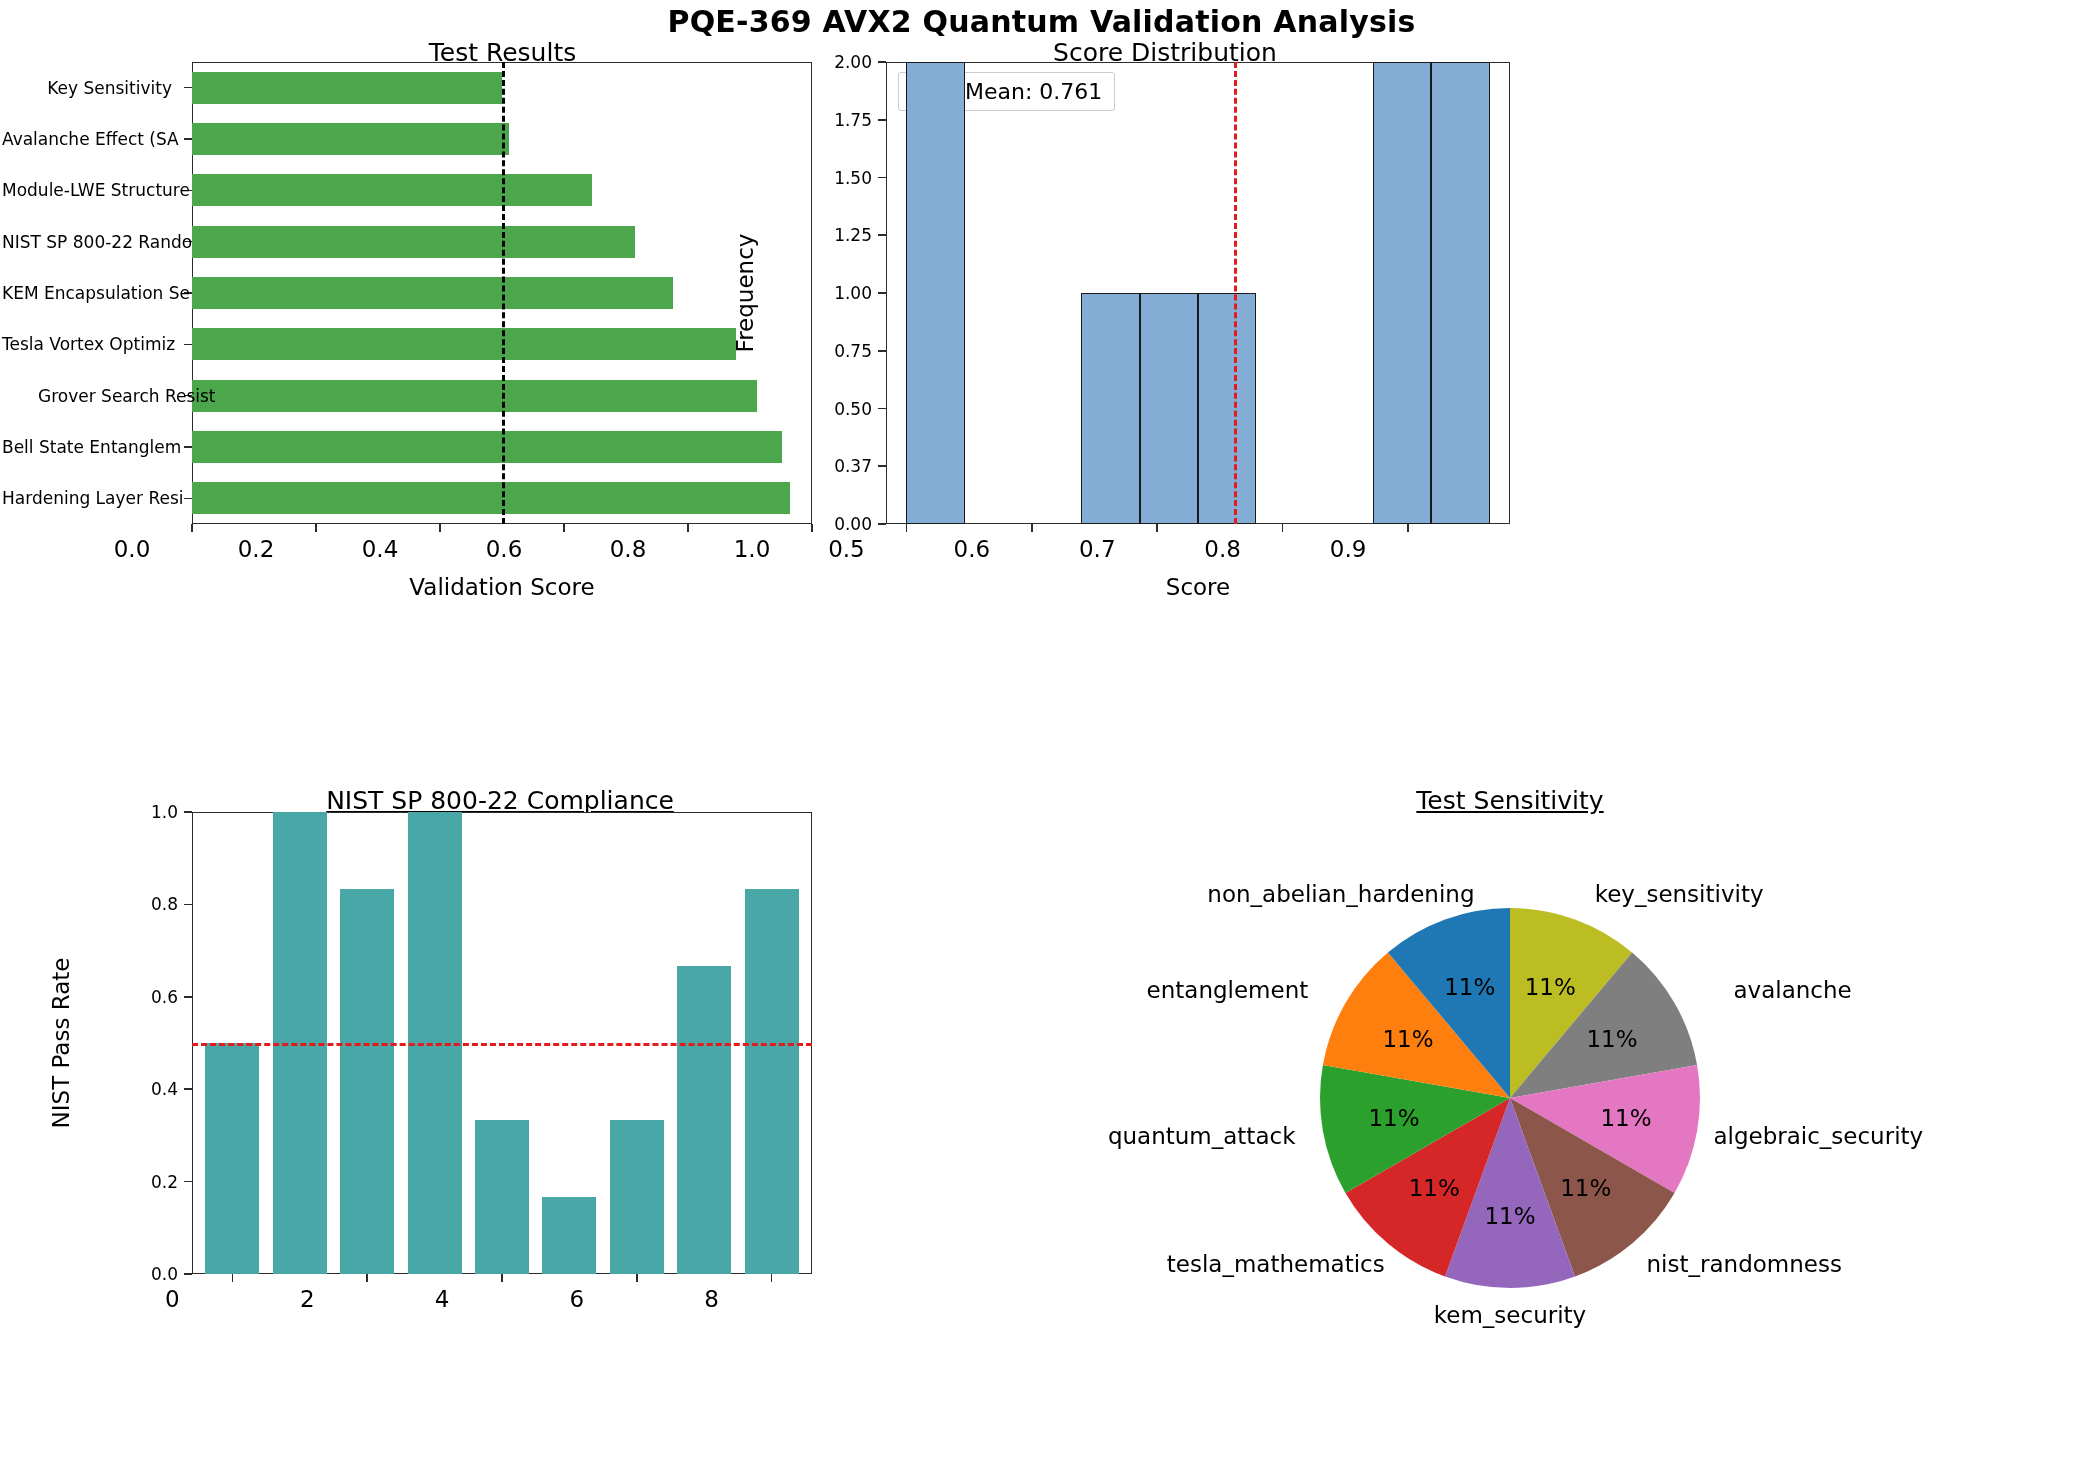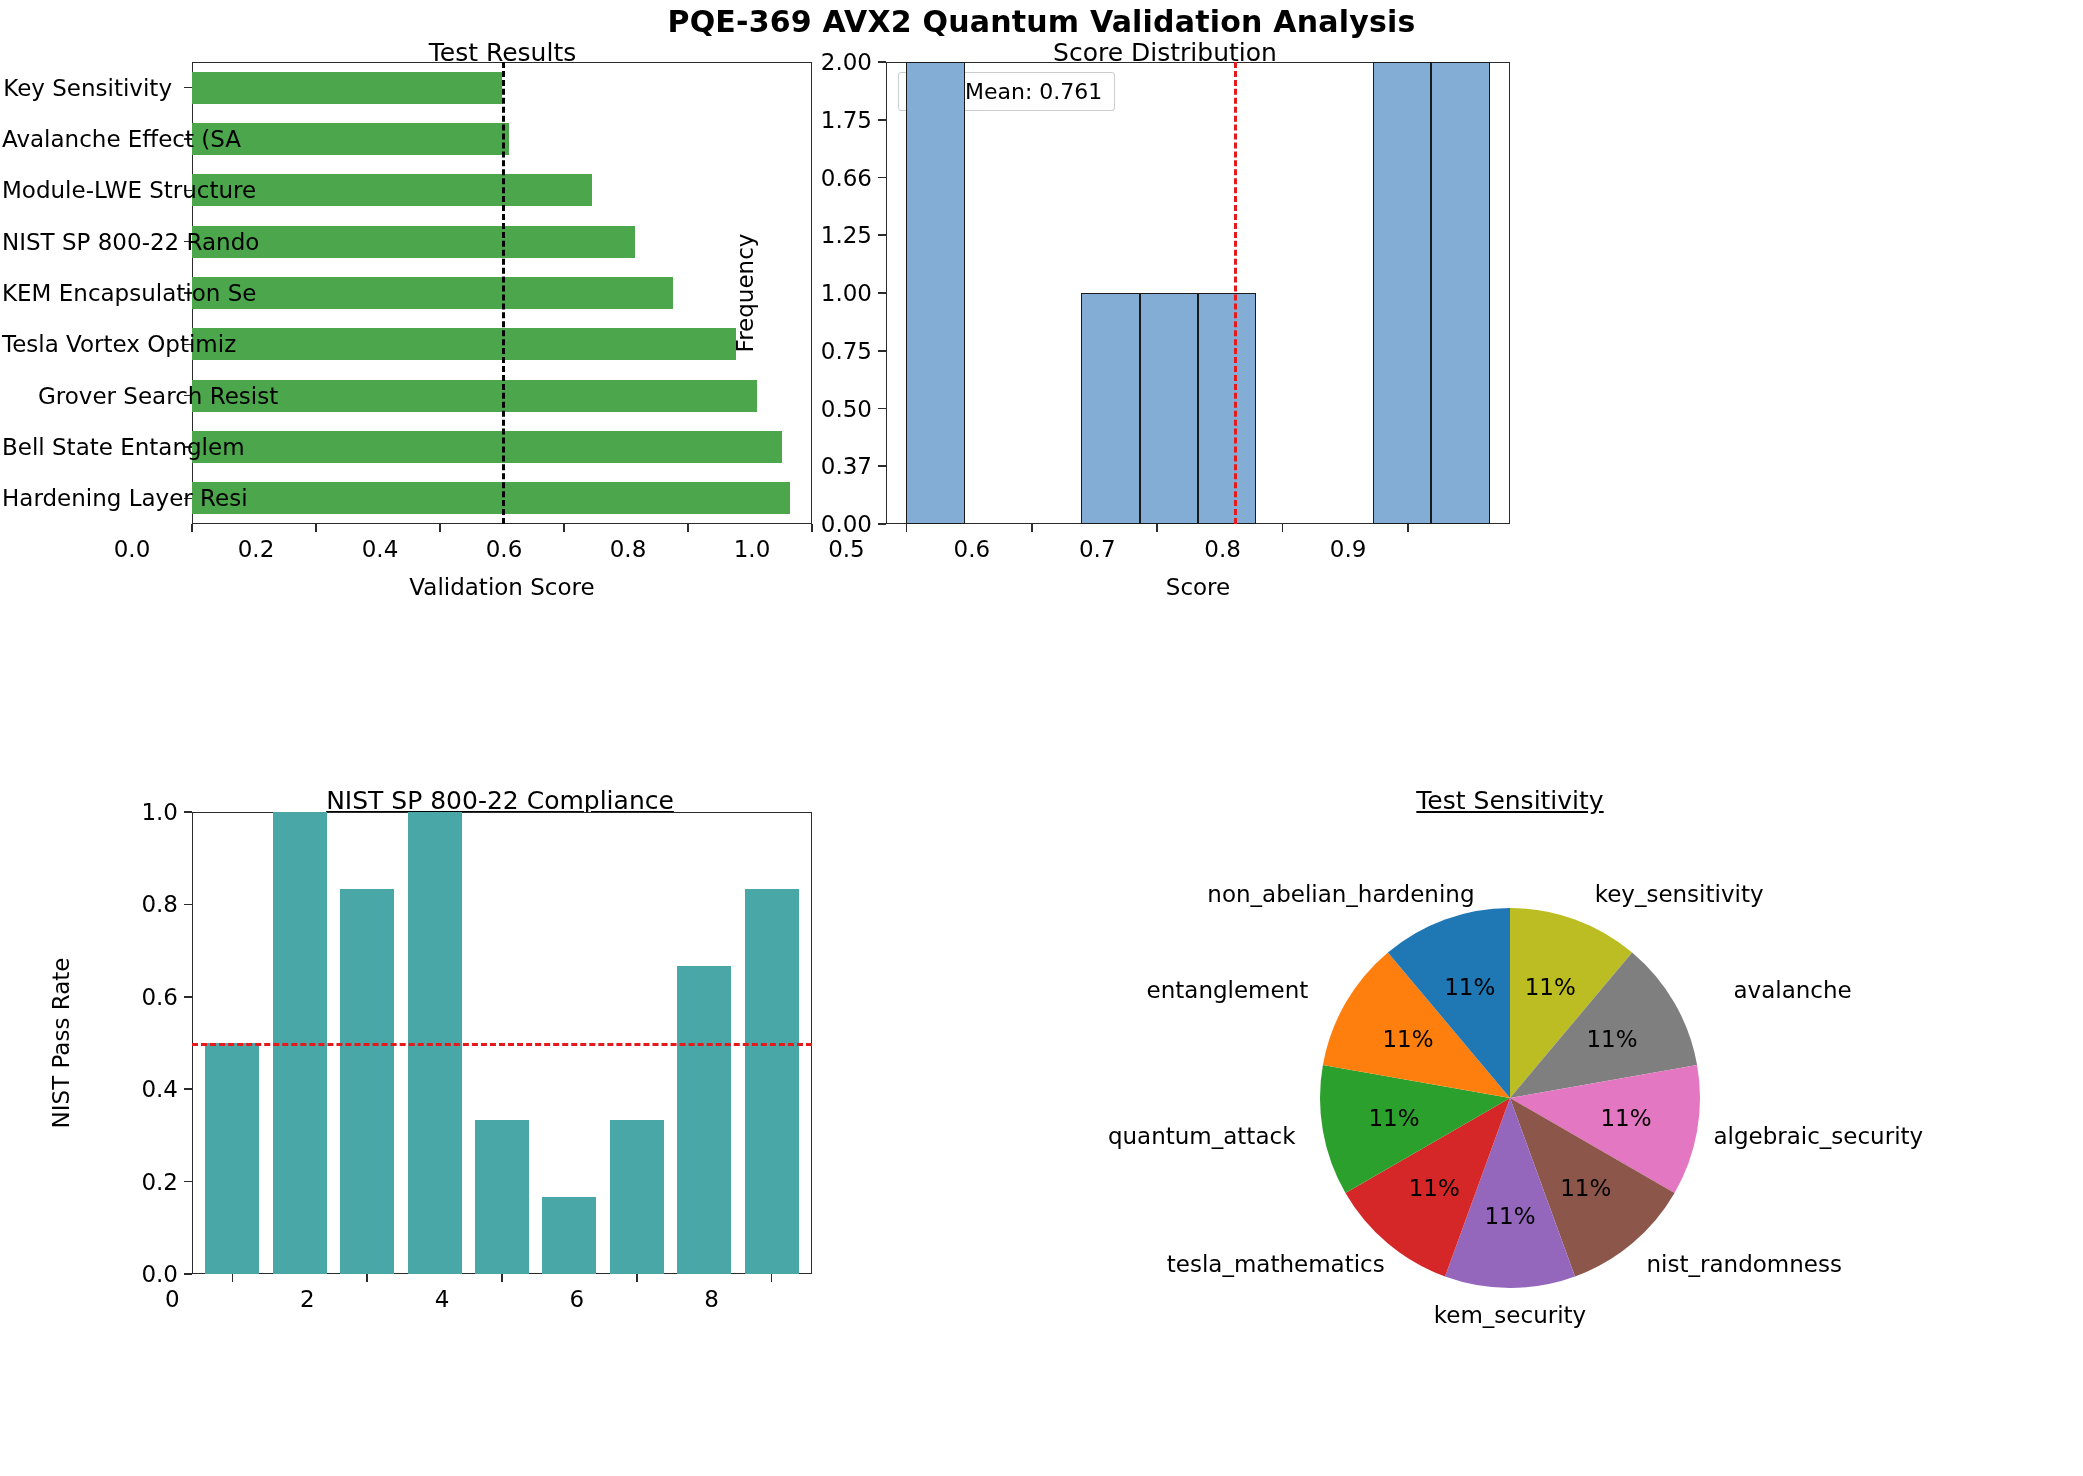--- a/index.html
+++ b/index.html
@@ -9,21 +9,21 @@
   .suptitle{position:absolute;left:0;top:4px;width:2083px;text-align:center;
             font-size:30px;font-weight:bold;letter-spacing:.2px;}
 
   .ax-title{position:absolute;text-align:center;font-size:25px;text-decoration:underline;}
 
   
   .axes{position:absolute;box-sizing:border-box;background:#fff;}
   .axes.framed{border:1.6px solid #2b2b2b;}
 
   .ytick-label{position:absolute;right:0;transform:translateY(-50%);
-               text-align:right;font-size:23px;white-space:nowrap;}
+               text-align:right;font-size:17px;white-space:nowrap;}
   .xtick-label{position:absolute;transform:translateX(-50%);
                text-align:center;font-size:23px;white-space:nowrap;}
   .tickmark-y{position:absolute;width:8px;height:1.6px;background:#2b2b2b;}
   .tickmark-x{position:absolute;width:1.6px;height:8px;background:#2b2b2b;}
   .axlabel{position:absolute;font-size:23px;text-align:center;}
   .axlabel.vert{transform-origin:0 0;transform:rotate(-90deg);}
 
   
   .hbar{position:absolute;background:#4ca64c;}
   .vline-dash{position:absolute;width:0;border-left:3.4px dashed #000;}
@@ -139,21 +139,21 @@
     <div class="ytick-label" style="left:776px;top:466.25px;width:96px;">0.37</div>
     <div class="tickmark-y" style="left:878px;top:407.7px;"></div>
     <div class="ytick-label" style="left:776px;top:408.5px;width:96px;">0.50</div>
     <div class="tickmark-y" style="left:878px;top:349.95px;"></div>
     <div class="ytick-label" style="left:776px;top:350.75px;width:96px;">0.75</div>
     <div class="tickmark-y" style="left:878px;top:292.2px;"></div>
     <div class="ytick-label" style="left:776px;top:293px;width:96px;">1.00</div>
     <div class="tickmark-y" style="left:878px;top:234.45px;"></div>
     <div class="ytick-label" style="left:776px;top:235.25px;width:96px;">1.25</div>
     <div class="tickmark-y" style="left:878px;top:176.7px;"></div>
-    <div class="ytick-label" style="left:776px;top:177.5px;width:96px;">0.66</div>
+    <div class="ytick-label" style="left:776px;top:177.5px;width:96px;">1.50</div>
     <div class="tickmark-y" style="left:878px;top:118.95px;"></div>
     <div class="ytick-label" style="left:776px;top:119.75px;width:96px;">1.75</div>
     <div class="tickmark-y" style="left:878px;top:61.2px;"></div>
     <div class="ytick-label" style="left:776px;top:62px;width:96px;">2.00</div>
     <div class="tickmark-x" style="left:905.6405144694534px;top:524px;"></div>
     <div class="xtick-label" style="left:906.4405144694533px;top:536px;width:120px;margin-left:-60px;">0.5</div>
     <div class="tickmark-x" style="left:1031.0424437299037px;top:524px;"></div>
     <div class="xtick-label" style="left:1031.8424437299036px;top:536px;width:120px;margin-left:-60px;">0.6</div>
     <div class="tickmark-x" style="left:1156.4443729903537px;top:524px;"></div>
     <div class="xtick-label" style="left:1157.2443729903537px;top:536px;width:120px;margin-left:-60px;">0.7</div>

